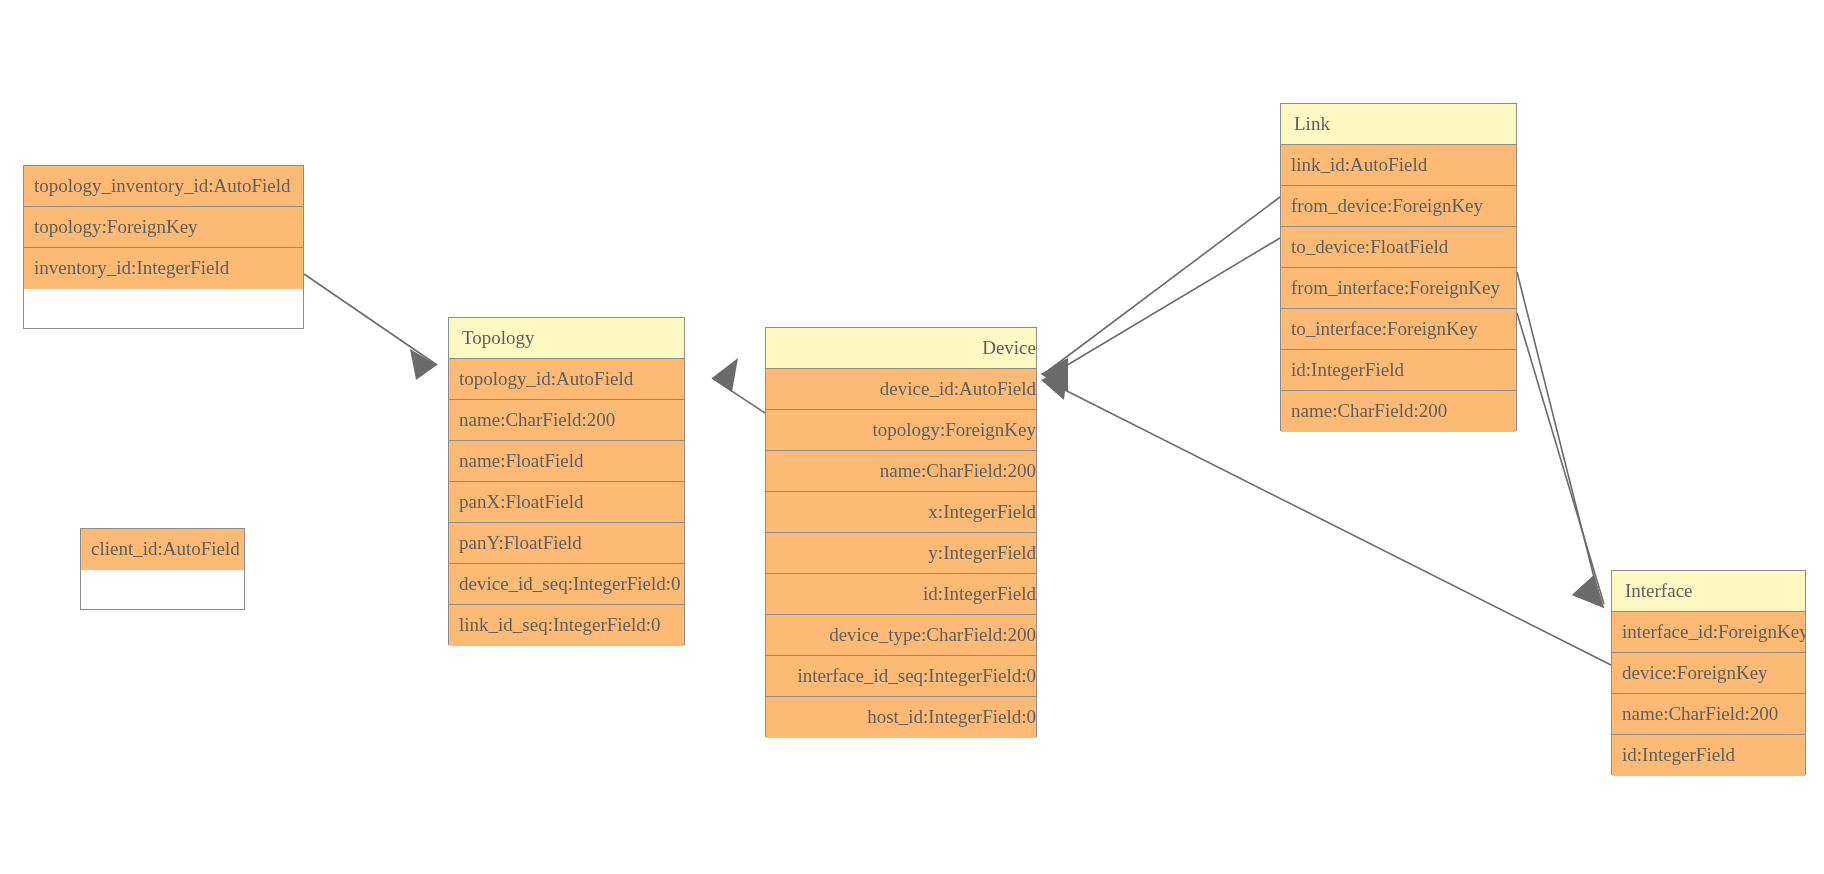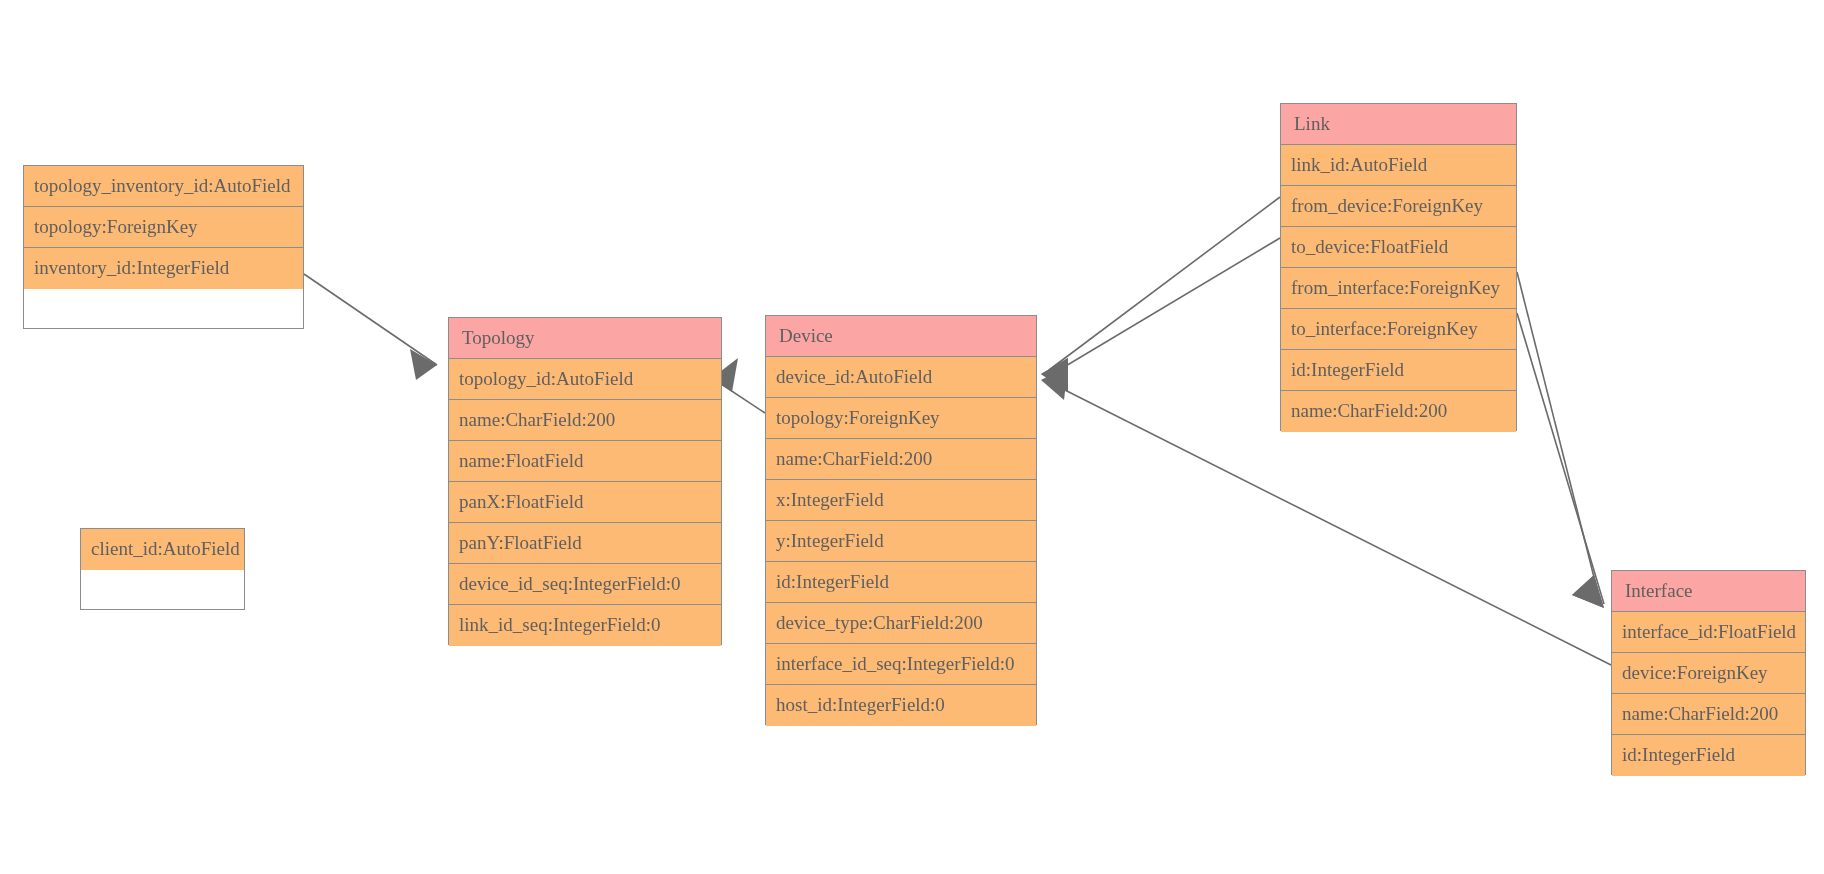--- a/index.html
+++ b/index.html
@@ -29,21 +29,21 @@
   }
   .entity {
     position: absolute;
     box-sizing: border-box;
     border: 1.4px solid #8c8c8c;
     background: #ffffff;
     border-collapse: collapse;
   }
   .entity-header {
     box-sizing: border-box;
-    background: #fca5a5;
+    background: #fef9c3;
     border-bottom: 1.4px solid #8c8c8c;
     color: #5f5f5f;
     font-size: 19px;
     line-height: 40px;
     height: 41px;
     padding: 0 0 16px 13px;
     white-space: nowrap;
     overflow: hidden;
   }
   .entity-field {
@@ -85,31 +85,31 @@
         <path d="M 1604,608 L 1572,595 L 1594,575 Z" fill="#6b6b6b" stroke="none"></path>
       </g>
   </svg>
 
   <div id="entities">
       <div class="entity" style="left: 23px; top: 165px; width: 281px; height: 164px;">
         <div class="entity-field">topology_inventory_id:AutoField</div>
         <div class="entity-field">topology:ForeignKey</div>
         <div class="entity-field last">inventory_id:IntegerField</div>
       </div>
-      <div class="entity" style="left: 448px; top: 317px; width: 274px; height: 328px;">
+      <div class="entity" style="left: 448px; top: 317px; width: 237px; height: 328px;">
         <div class="entity-header">Topology</div>
         <div class="entity-field">topology_id:AutoField</div>
         <div class="entity-field">name:CharField:200</div>
         <div class="entity-field">name:FloatField</div>
         <div class="entity-field">panX:FloatField</div>
         <div class="entity-field">panY:FloatField</div>
         <div class="entity-field">device_id_seq:IntegerField:0</div>
         <div class="entity-field last">link_id_seq:IntegerField:0</div>
       </div>
-      <div class="entity" style="left: 765px; top: 315px; width: 272px; height: 410px;">
+      <div class="entity" style="left: 765px; top: 327px; width: 272px; height: 410px; text-align: right;">
         <div class="entity-header">Device</div>
         <div class="entity-field">device_id:AutoField</div>
         <div class="entity-field">topology:ForeignKey</div>
         <div class="entity-field">name:CharField:200</div>
         <div class="entity-field">x:IntegerField</div>
         <div class="entity-field">y:IntegerField</div>
         <div class="entity-field">id:IntegerField</div>
         <div class="entity-field">device_type:CharField:200</div>
         <div class="entity-field">interface_id_seq:IntegerField:0</div>
         <div class="entity-field last">host_id:IntegerField:0</div>
@@ -122,20 +122,20 @@
         <div class="entity-field">link_id:AutoField</div>
         <div class="entity-field">from_device:ForeignKey</div>
         <div class="entity-field">to_device:FloatField</div>
         <div class="entity-field">from_interface:ForeignKey</div>
         <div class="entity-field">to_interface:ForeignKey</div>
         <div class="entity-field">id:IntegerField</div>
         <div class="entity-field last">name:CharField:200</div>
       </div>
       <div class="entity" style="left: 1611px; top: 570px; width: 195px; height: 205px;">
         <div class="entity-header">Interface</div>
-        <div class="entity-field">interface_id:FloatField</div>
+        <div class="entity-field">interface_id:ForeignKey</div>
         <div class="entity-field">device:ForeignKey</div>
         <div class="entity-field">name:CharField:200</div>
         <div class="entity-field last">id:IntegerField</div>
       </div>
     </div>
 
 </div>
 
 </body></html>

